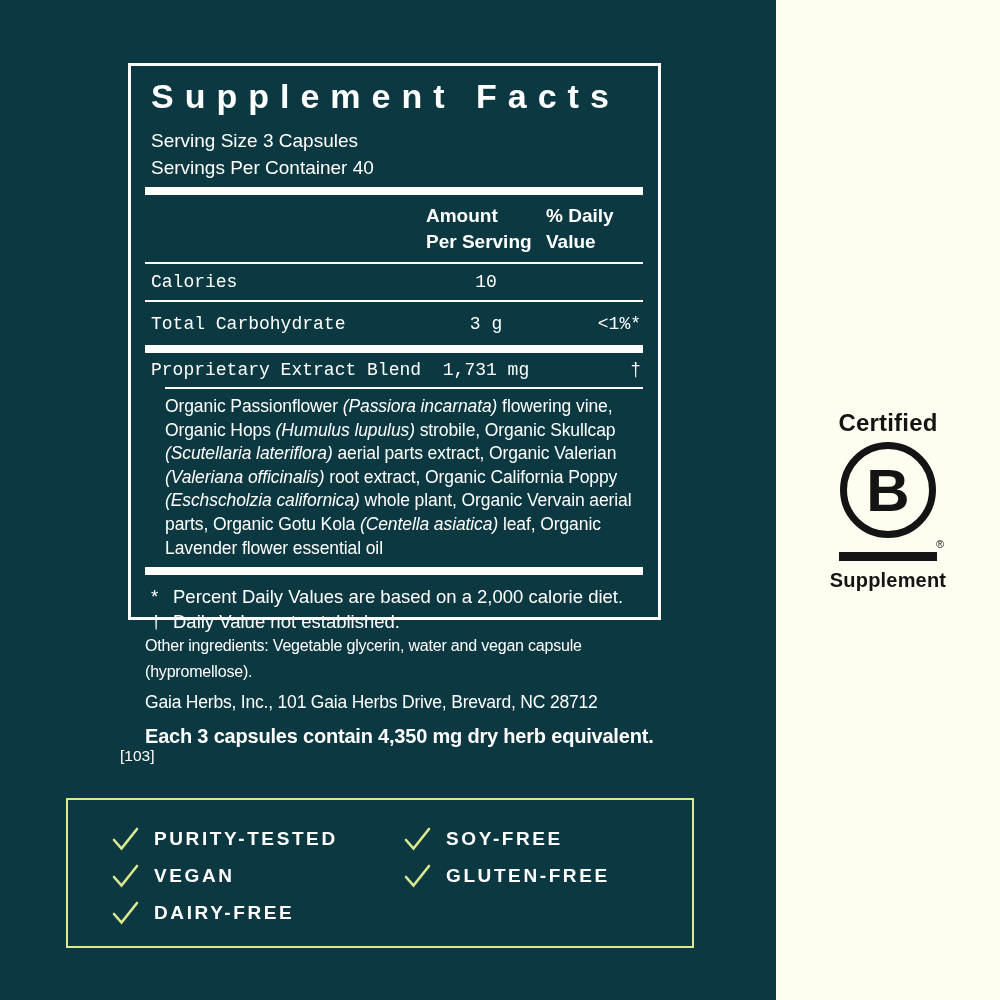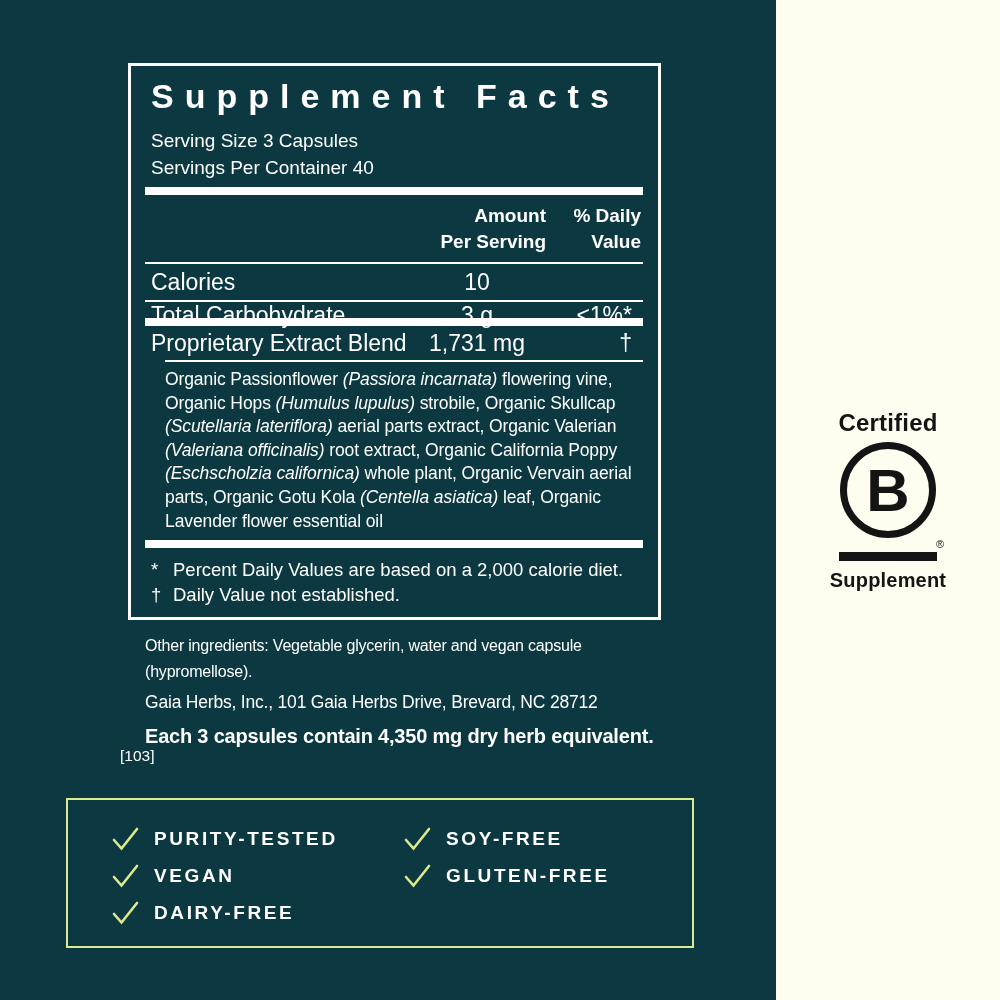--- a/index.html
+++ b/index.html
@@ -45,30 +45,30 @@
   .facts-title { margin-left: 20px; font-size: 34px; font-weight: 700; letter-spacing: 11px; line-height: 34px; white-space: nowrap; }
   .facts-meta { margin: 14px 20px 0; font-size: 19px; line-height: 27px; }
   .bar-thick { height: 8px; background: var(--white); margin: 6px 15px 0 14px; }
   .rule { height: 2px; background: var(--white); margin: 0 15px 0 14px; }
   .rule.indent { margin-left: 34px; }
 
   .cols-header {
     display: grid; grid-template-columns: 1fr 120px 95px;
     padding: 8px 17px 7px 20px; font-size: 19px; font-weight: 700; line-height: 26px;
   }
-  .cols-header .col { text-align: right; white-space: pre-line; }
+  .cols-header .col { text-align: left; white-space: pre-line; }
 
   .nrow {
     display: grid; grid-template-columns: 1fr 120px 95px; align-items: center;
-    padding: 0 26px 0 20px; font-size: 23px;
+    padding: 0 17px 0 20px; font-size: 18px; font-family: Liberation Mono, monospace;
   }
   .nrow .amt { text-align: center; }
   .nrow .dv { text-align: right; }
   .row-calories { height: 36px; }
-  .row-carb { height: 16px; }
+  .row-carb { height: 43px; }
   .row-blend { height: 34px; }
 
   .blend-desc {
     padding: 6px 15px 7px 34px; font-size: 17.5px; line-height: 23.6px; letter-spacing: -0.1px;
   }
   .blend-desc i { font-style: italic; }
 
   .footnotes { padding: 9px 20px 0; font-size: 18.5px; line-height: 25px; }
   .footnote { display: flex; }
   .footnote .sym { width: 22px; flex: 0 0 22px; }

